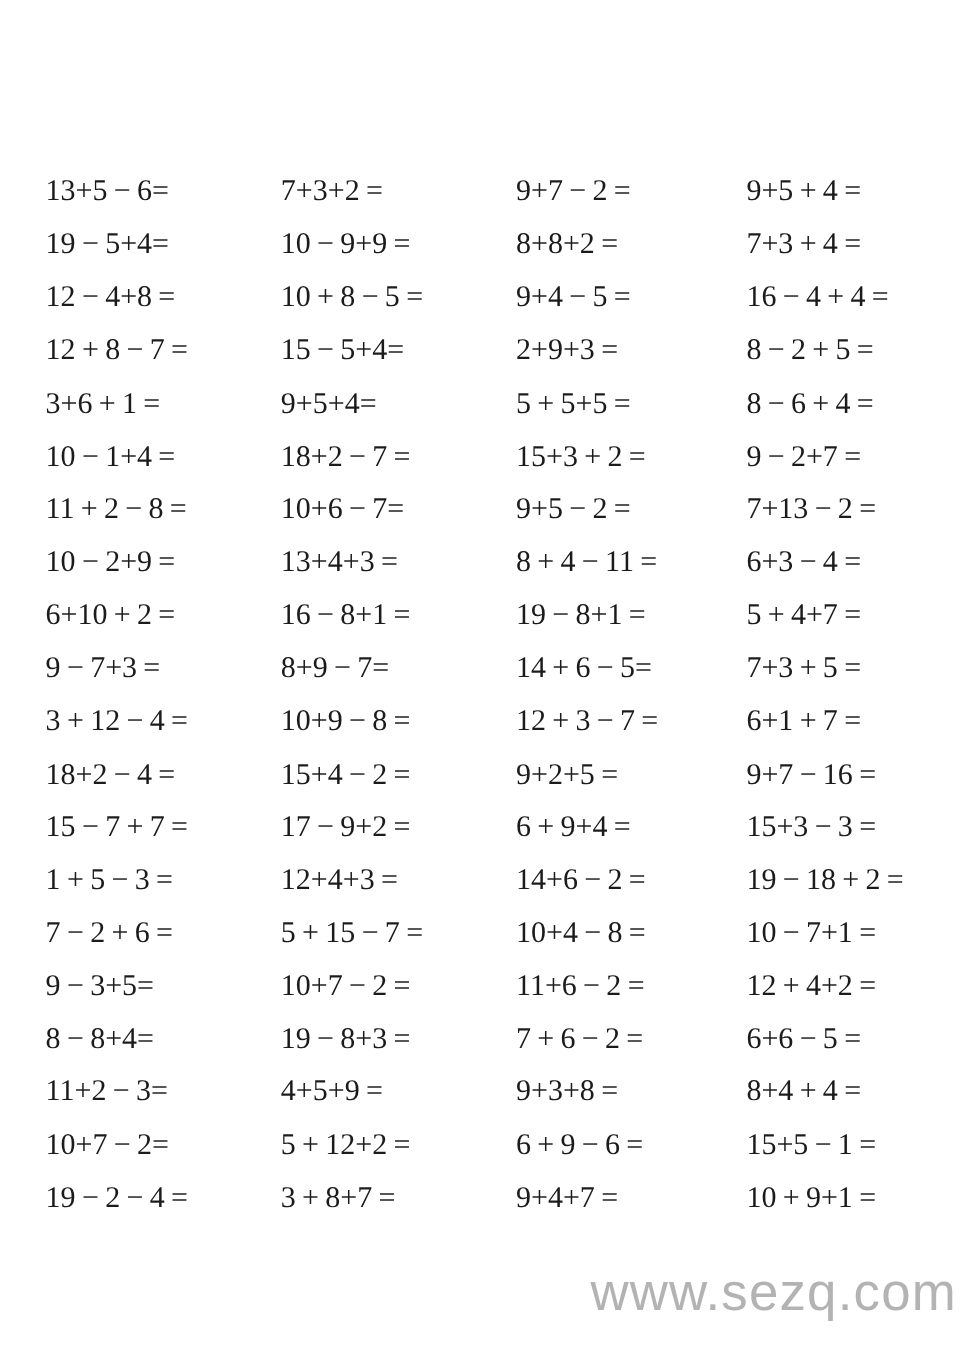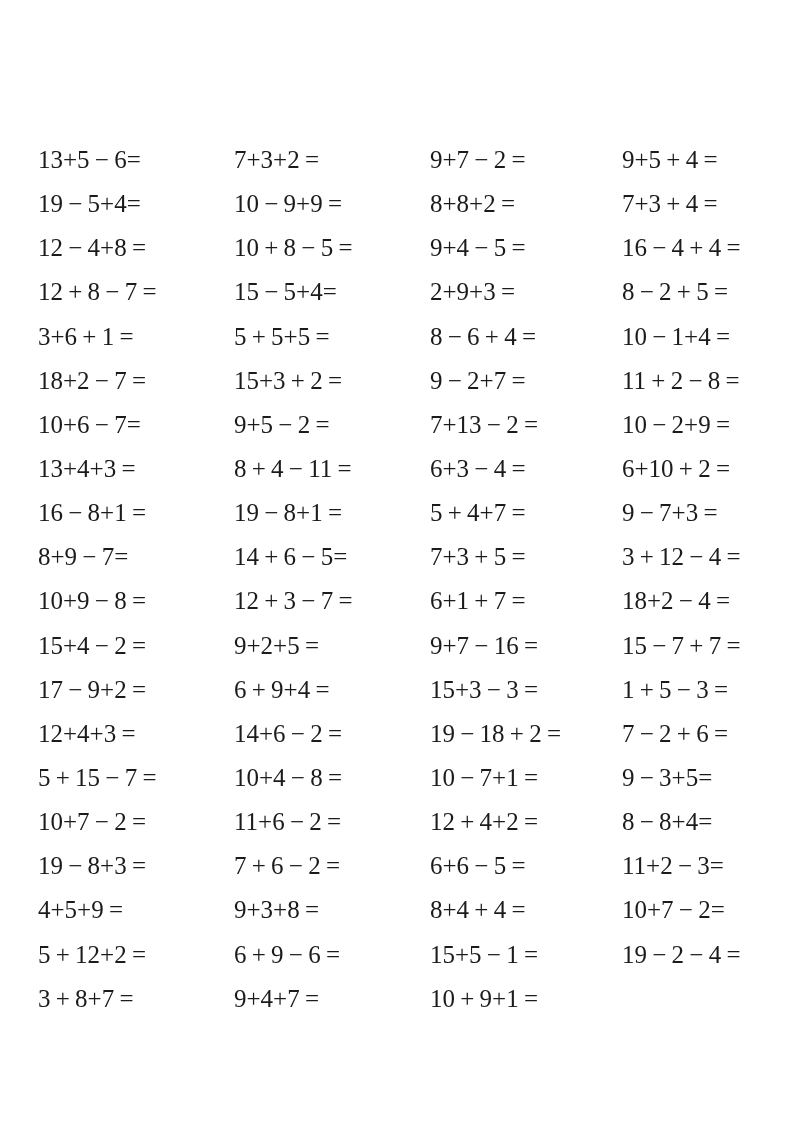--- a/index.html
+++ b/index.html
@@ -61,20 +61,21 @@
       <div class="cell">7+3<span class="wide">+</span>4<span class="wide">=</span></div>
       <div class="cell">12<span class="wide">−</span>4+8<span class="wide">=</span></div>
       <div class="cell">10<span class="wide">+</span>8<span class="wide">−</span>5<span class="wide">=</span></div>
       <div class="cell">9+4<span class="wide">−</span>5<span class="wide">=</span></div>
       <div class="cell">16<span class="wide">−</span>4<span class="wide">+</span>4<span class="wide">=</span></div>
       <div class="cell">12<span class="wide">+</span>8<span class="wide">−</span>7<span class="wide">=</span></div>
       <div class="cell">15<span class="wide">−</span>5+4=</div>
       <div class="cell">2+9+3<span class="wide">=</span></div>
       <div class="cell">8<span class="wide">−</span>2<span class="wide">+</span>5<span class="wide">=</span></div>
       <div class="cell">3+6<span class="wide">+</span>1<span class="wide">=</span></div>
+      <div class="cell">9+5+4=</div>
       <div class="cell">5<span class="wide">+</span>5+5<span class="wide">=</span></div>
       <div class="cell">8<span class="wide">−</span>6<span class="wide">+</span>4<span class="wide">=</span></div>
       <div class="cell">10<span class="wide">−</span>1+4<span class="wide">=</span></div>
       <div class="cell">18+2<span class="wide">−</span>7<span class="wide">=</span></div>
       <div class="cell">15+3<span class="wide">+</span>2<span class="wide">=</span></div>
       <div class="cell">9<span class="wide">−</span>2+7<span class="wide">=</span></div>
       <div class="cell">11<span class="wide">+</span>2<span class="wide">−</span>8<span class="wide">=</span></div>
       <div class="cell">10+6<span class="wide">−</span>7=</div>
       <div class="cell">9+5<span class="wide">−</span>2<span class="wide">=</span></div>
       <div class="cell">7+13<span class="wide">−</span>2<span class="wide">=</span></div>
@@ -124,13 +125,14 @@
       <div class="cell">8+4<span class="wide">+</span>4<span class="wide">=</span></div>
       <div class="cell">10+7<span class="wide">−</span>2=</div>
       <div class="cell">5<span class="wide">+</span>12+2<span class="wide">=</span></div>
       <div class="cell">6<span class="wide">+</span>9<span class="wide">−</span>6<span class="wide">=</span></div>
       <div class="cell">15+5<span class="wide">−</span>1<span class="wide">=</span></div>
       <div class="cell">19<span class="wide">−</span>2<span class="wide">−</span>4<span class="wide">=</span></div>
       <div class="cell">3<span class="wide">+</span>8+7<span class="wide">=</span></div>
       <div class="cell">9+4+7<span class="wide">=</span></div>
       <div class="cell">10<span class="wide">+</span>9+1<span class="wide">=</span></div>
     </div>
+  <div class="watermark">www.sezq.com</div>
 </div>
 
 </body></html>

